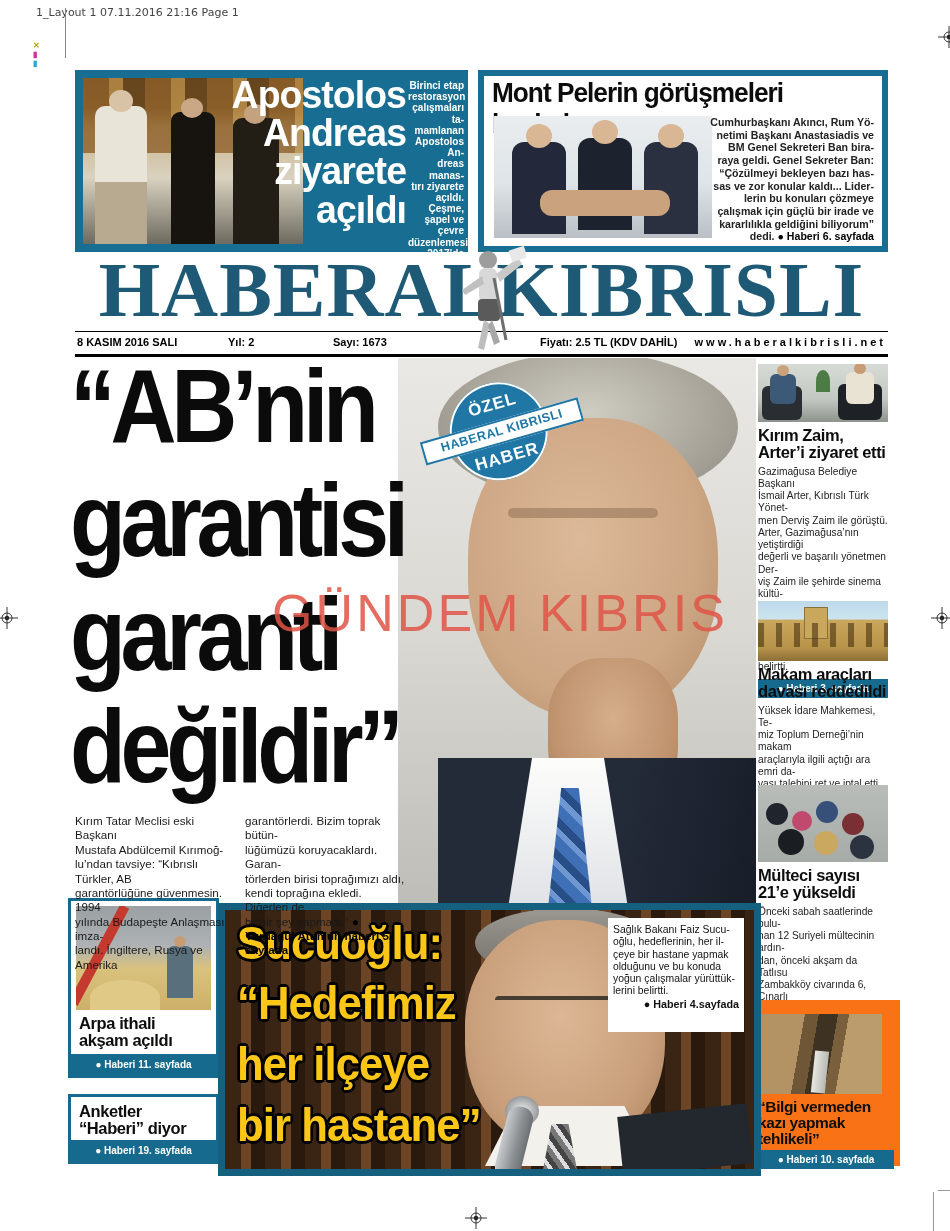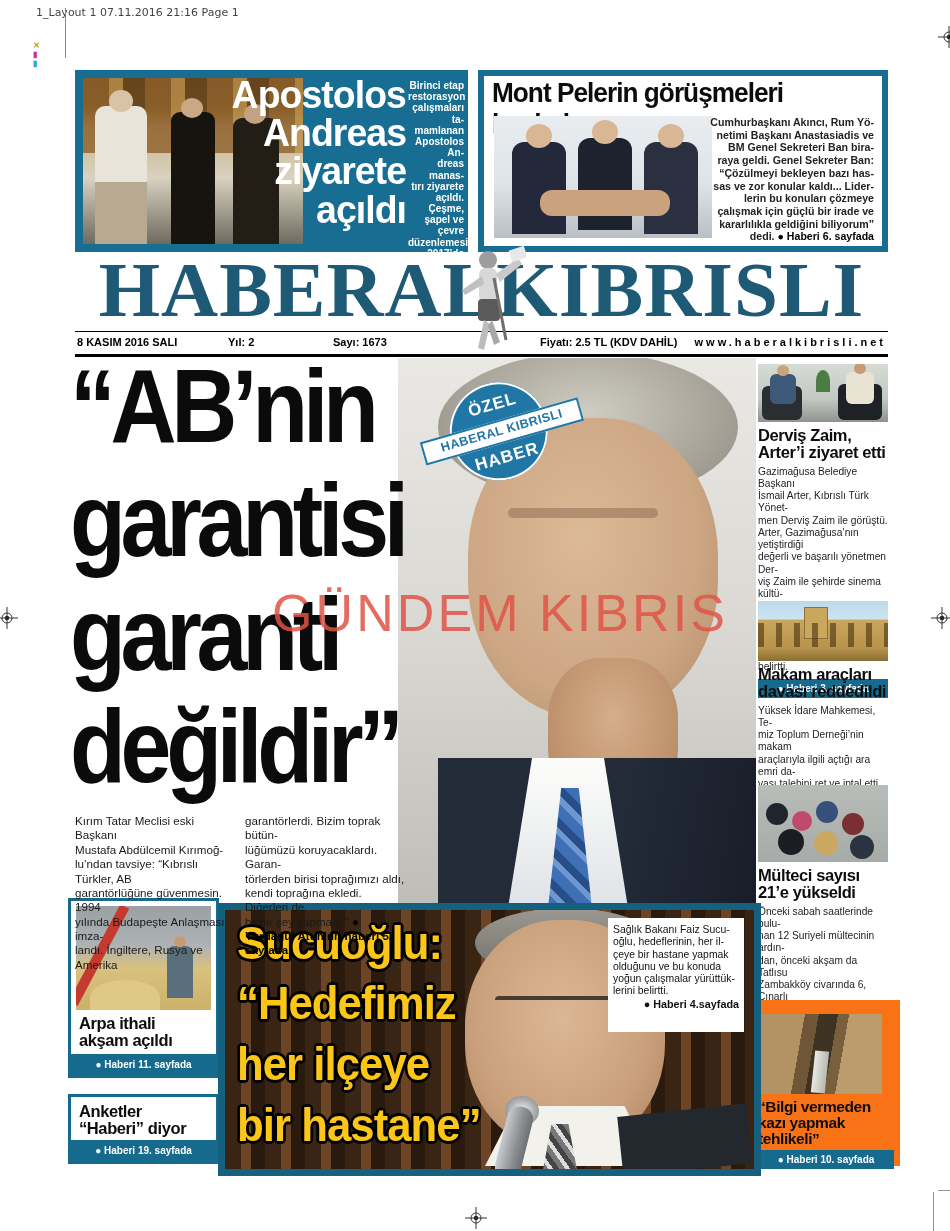--- a/index.html
+++ b/index.html
@@ -327,21 +327,21 @@
   </div>
 
   <div class="sb sb1">
     <div class="sb-photo ph-dervis">
       <div class="chair1"></div>
       <div class="man1"></div>
       <div class="plant"></div>
       <div class="chair2"></div>
       <div class="man2"></div>
     </div>
-    <div class="sb-head">Derviş Zaim,
+    <div class="sb-head">Kırım Zaim,
 Arter’i ziyaret etti</div>
     <div class="sb-body">Gazimağusa Belediye Başkanı
 İsmail Arter, Kıbrıslı Türk Yönet-
 men Derviş Zaim ile görüştü.
 Arter, Gazimağusa’nın yetiştirdiği
 değerli ve başarılı yönetmen Der-
 viş Zaim ile şehirde sinema kültü-
 rünün geliştirilmesi ve sinemada
 başarılı gençler yetiştirmek için
 çalışma yapacaklarını belirtti.</div>

